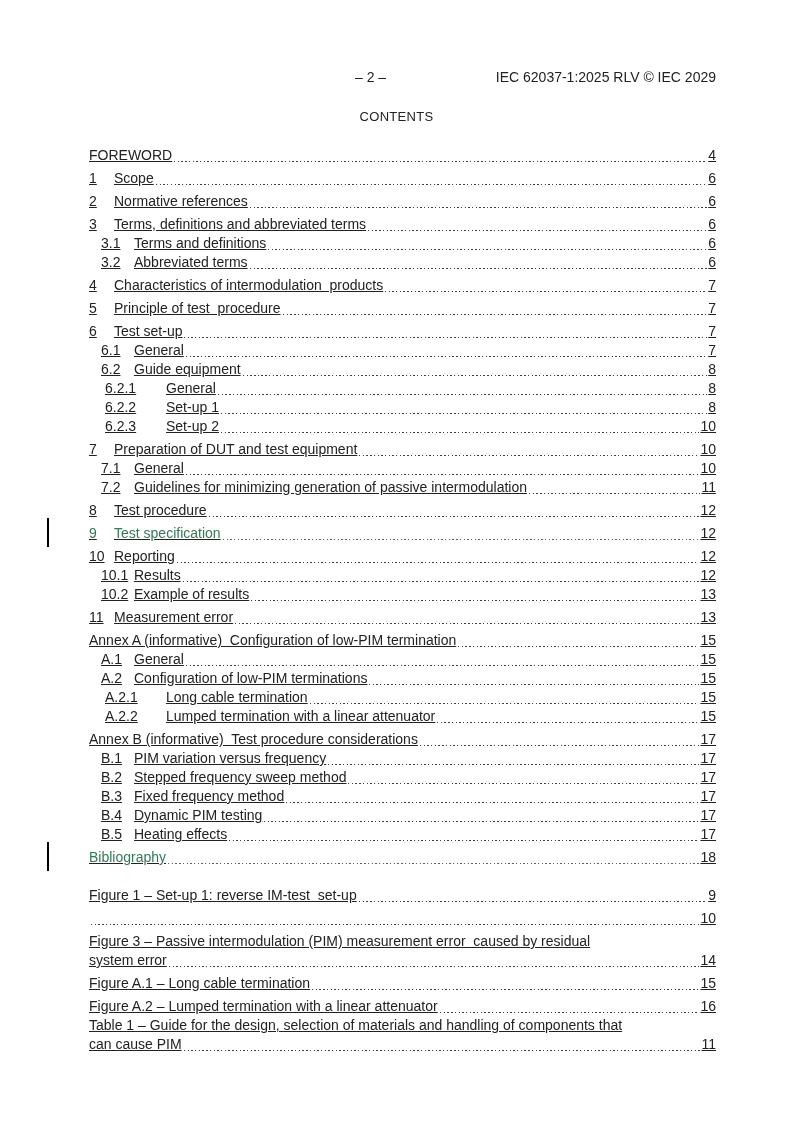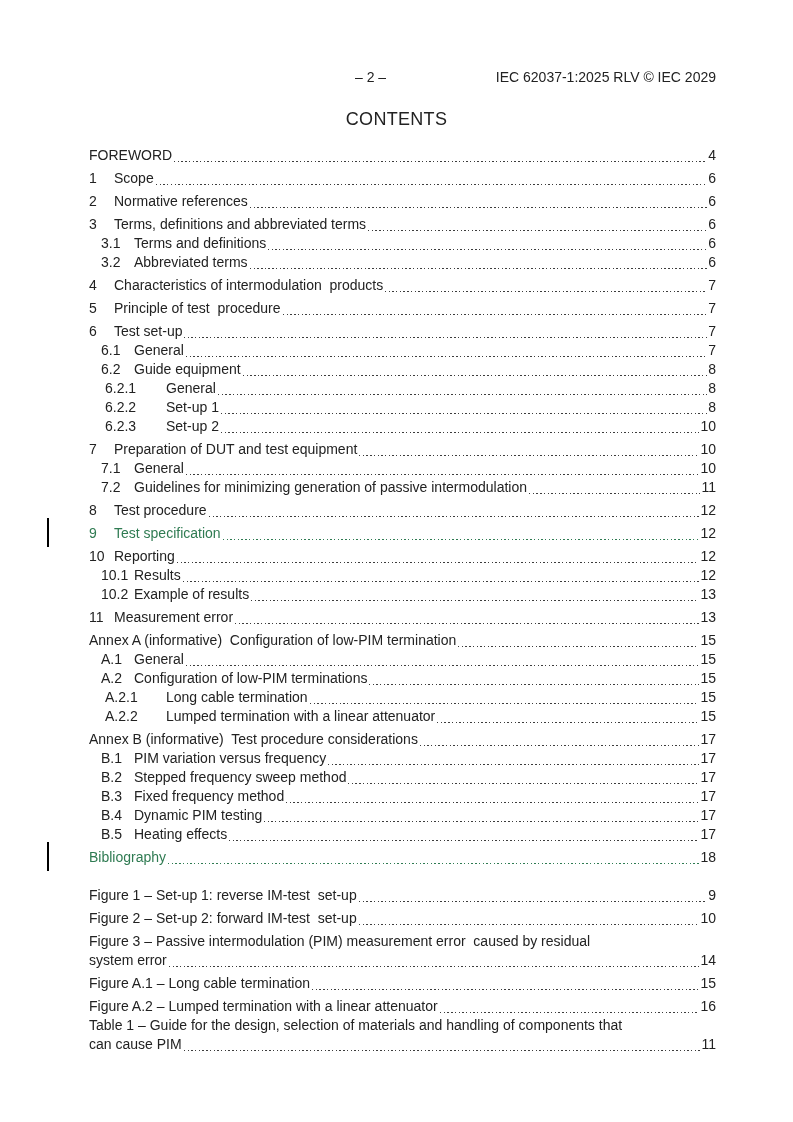--- a/index.html
+++ b/index.html
@@ -9,23 +9,23 @@
     background:#ffffff;
     font-family:"Liberation Sans", sans-serif;
     color:#222222;
     overflow:hidden;
   }
   .header{position:absolute;top:69px;left:89px;right:77px;height:18px;font-size:14px;}
   .header .pageno{position:absolute;left:266px;top:0;}
   .header .docref{position:absolute;right:0;top:0;}
   .contents-title{
     position:absolute;top:109px;left:0;width:100%;
-    text-align:center;font-size:18px;letter-spacing:0.3px;
+    text-align:center;font-size:13px;letter-spacing:0.3px;
   }
-  .toc{position:absolute;top:146px;left:89px;width:627px;font-size:14px;}
+  .toc{position:absolute;top:146px;left:89px;width:627px;font-size:14px;text-decoration:underline;}
   .trow{display:flex;position:relative;line-height:19px;}
   #toc-list .trow.l0{margin-top:4px;}
   #toc-list .trow.l0:first-child{margin-top:0;}
   .l1{padding-left:12px;}
   .l2{padding-left:16px;}
   .l0 > .lbl{min-width:25px;}
   .l1 > .lbl{min-width:33px;}
   .l2 > .lbl{min-width:61px;}
   .ttl{white-space:nowrap;}
   .ldr{flex:1;position:relative;min-width:12px;}
@@ -268,21 +268,20 @@
           <span class="pg">18</span>
         </div>
       </div>
     <div id="figures-list">
         <div class="trow l0">
           <span class="ttl">Figure 1 – Set-up 1: reverse IM-test&nbsp; set-up</span>
           <span class="ldr"></span>
           <span class="pg">9</span>
         </div>
         <div class="trow l0">
-          <span class="ttl">Figure 2 – Set-up 2: forward IM-test&nbsp; set-up</span>
           <span class="ldr"></span>
           <span class="pg">10</span>
         </div>
         <div class="trow l0">
           <span class="ttl">Figure 3 – Passive intermodulation (PIM) measurement error&nbsp; caused by residual</span>
         </div>
         <div class="trow l0 cont">
           <span class="ttl">system error</span>
           <span class="ldr"></span>
           <span class="pg">14</span>

